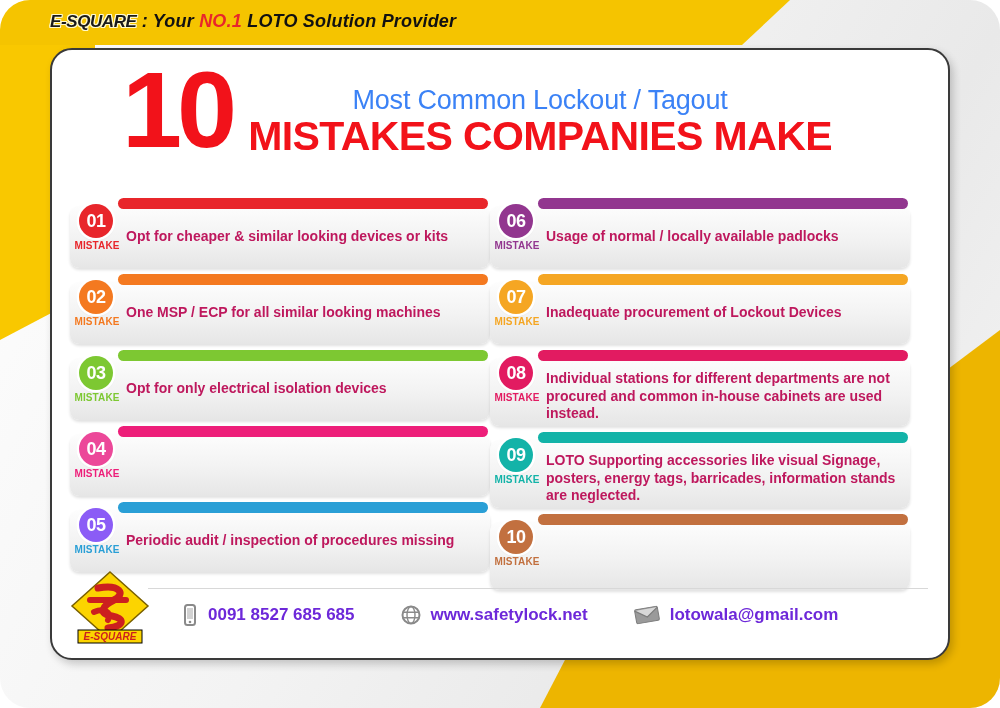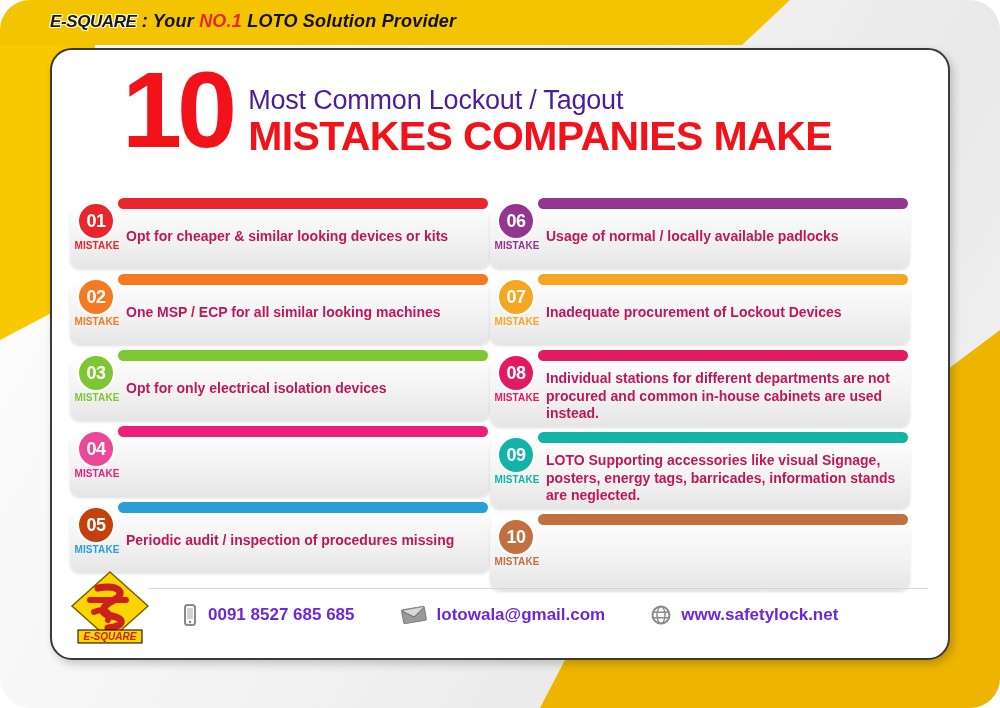--- a/index.html
+++ b/index.html
@@ -104,25 +104,26 @@
     font-size: 108px;
     line-height: .86;
     font-weight: bold;
     color: #f2121a;
     letter-spacing: -5px;
     font-family: "Liberation Sans", sans-serif;
   }
   .heading-right { margin-left: 16px; padding-top: 22px; }
   .sub-title {
     font-size: 27px;
-    color: #4c1d95;
+    color: #3b82f6;
     font-weight: normal;
     letter-spacing: -.2px;
     line-height: 1.05;
     white-space: nowrap;
+    text-align: center;
   }
   .main-title {
     font-size: 41px;
     font-weight: bold;
     color: #f2121a;
     letter-spacing: -.6px;
     line-height: 1.0;
     margin-top: 2px;
     white-space: nowrap;
   }
@@ -284,21 +285,21 @@
           </div>
           <div class="mistake">
             <div class="m-body"></div>
             <div class="m-topbar" style="background: rgb(237, 30, 121);"></div>
             <div class="m-badge" style="background: #ec4899;">04</div>
             <div class="m-label" style="color: rgb(237, 30, 121);">MISTAKE</div>
           </div>
           <div class="mistake">
             <div class="m-body"></div>
             <div class="m-topbar" style="background: rgb(42, 159, 214);"></div>
-            <div class="m-badge" style="background: #c2410c; text-align: center;">05</div>
+            <div class="m-badge" style="background: #8b5cf6; text-align: center;">05</div>
             <div class="m-label" style="color: rgb(42, 159, 214);">MISTAKE</div>
             <div class="m-text">Periodic audit / inspection of procedures missing</div>
           </div>
         </div>
       <div class="col" id="col-right">
           <div class="mistake">
             <div class="m-body"></div>
             <div class="m-topbar" style="background: rgb(146, 54, 143);"></div>
             <div class="m-badge" style="background: rgb(146, 54, 143);">06</div>
             <div class="m-label" style="color: rgb(146, 54, 143);">MISTAKE</div>
@@ -354,36 +355,36 @@
               <svg width="16" height="22" viewBox="0 0 16 22">
                 <rect x="3" y="1" width="10" height="20" rx="2.5" fill="none" stroke="#8a8a8a" stroke-width="2"></rect>
                 <rect x="5" y="4" width="6" height="11" fill="#d2d2d2"></rect>
                 <circle cx="8" cy="18" r="1.3" fill="#8a8a8a"></circle>
               </svg>
             </span>
             <span>0091 8527 685 685</span>
           </div>
           <div class="contact">
             <span class="c-icon">
+              <svg width="20" height="20" viewBox="0 0 20 20">
+                <circle cx="10" cy="10" r="8.5" fill="none" stroke="#8a8a8a" stroke-width="2"></circle>
+                <ellipse cx="10" cy="10" rx="4" ry="8.5" fill="none" stroke="#8a8a8a" stroke-width="1.4"></ellipse>
+                <path d="M1.8 7.3 H18.2 M1.8 12.7 H18.2" stroke="#8a8a8a" stroke-width="1.4"></path>
+              </svg>
+            </span>
+            <span>www.safetylock.net</span>
+          </div>
+          <div class="contact">
+            <span class="c-icon">
               <svg width="26" height="20" viewBox="0 0 26 20">
                 <g transform="rotate(-10 13 10)">
                   <rect x="1.5" y="3" width="23" height="14" rx="1.5" fill="#9a9a9a" stroke="#7d7d7d" stroke-width="1"></rect>
                   <path d="M1.5 4 L13 12 L24.5 4" fill="#d8d8d8" stroke="#7d7d7d" stroke-width="1.2"></path>
                 </g>
               </svg>
             </span>
             <span>lotowala@gmail.com</span>
           </div>
-          <div class="contact">
-            <span class="c-icon">
-              <svg width="20" height="20" viewBox="0 0 20 20">
-                <circle cx="10" cy="10" r="8.5" fill="none" stroke="#8a8a8a" stroke-width="2"></circle>
-                <ellipse cx="10" cy="10" rx="4" ry="8.5" fill="none" stroke="#8a8a8a" stroke-width="1.4"></ellipse>
-                <path d="M1.8 7.3 H18.2 M1.8 12.7 H18.2" stroke="#8a8a8a" stroke-width="1.4"></path>
-              </svg>
-            </span>
-            <span>www.safetylock.net</span>
-          </div>
         </div>
     </div>
 
   </div>
 </div>
 
 </body></html>

